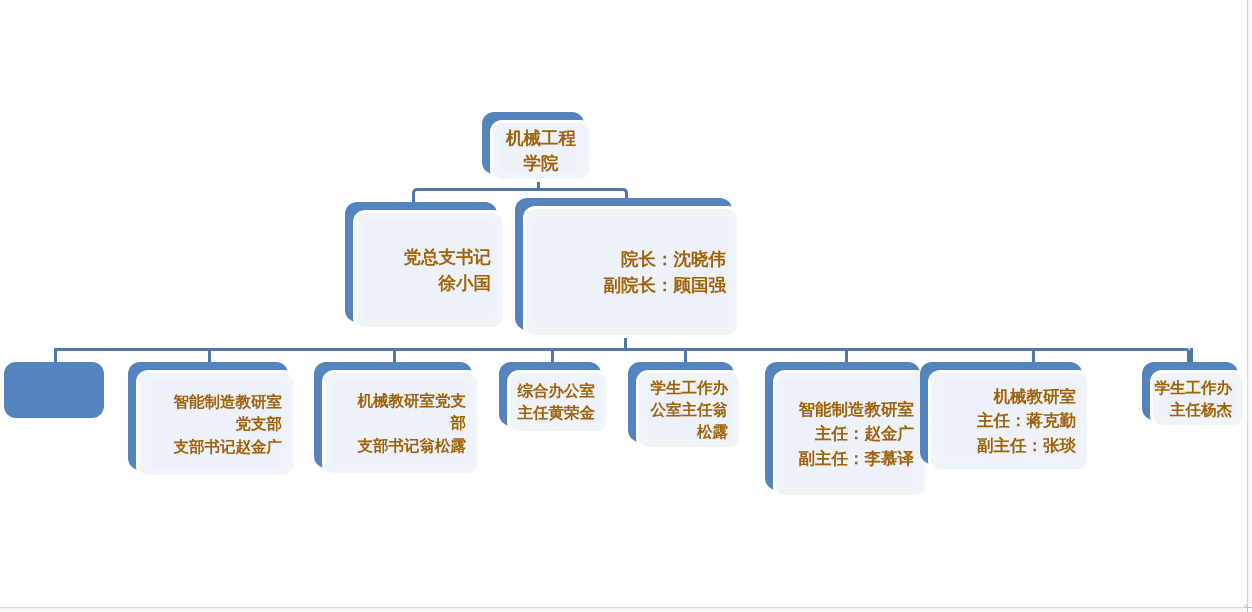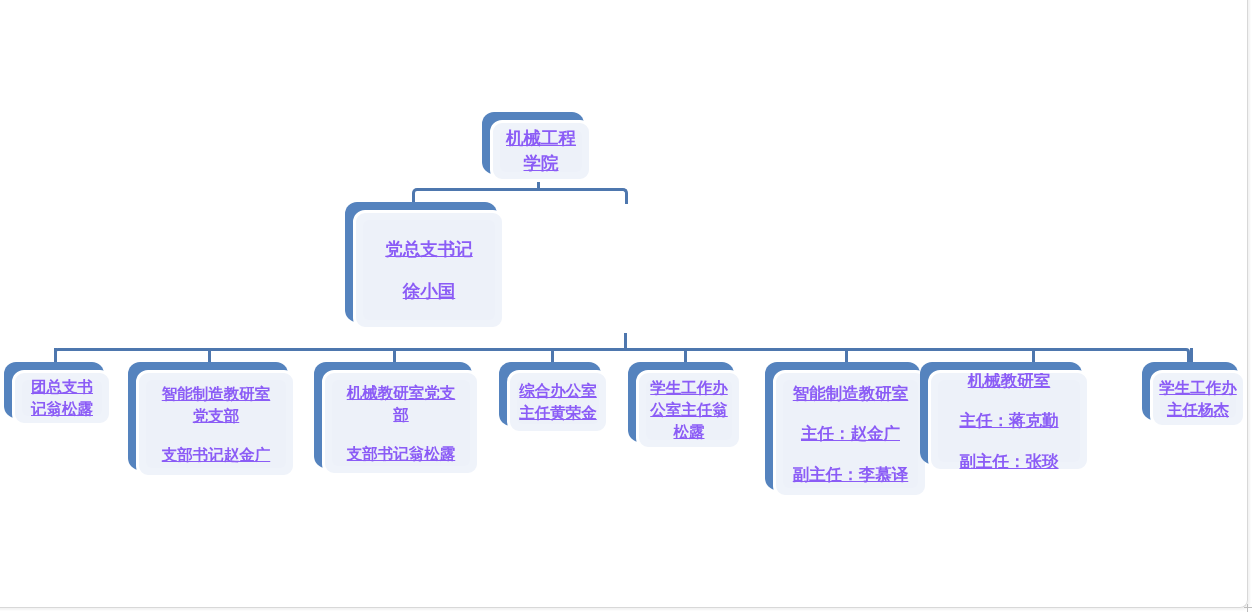--- a/index.html
+++ b/index.html
@@ -106,35 +106,34 @@
   .node .inner {
     position: absolute;
     left: 7px;
     right: 7px;
     top: 7px;
     bottom: 7px;
     background: #EDF1F9;
     border-radius: 6px;
     display: flex;
     flex-direction: column;
-    align-items: center;
+    align-items: flex-end;
     justify-content: center;
     text-align: center;
-    color: #8b5cf6;
+    color: #a16207;
     box-sizing: border-box;
     padding: 2px 4px;
-    text-decoration: underline;
   }
   .node .line {
     display: block;
     line-height: 1.42;
     white-space: nowrap;
     font-weight: 700;
   }
-  .node.spaced .line.sep { margin-top: 17px; }
+  .node.spaced .line.sep { margin-top: 1px; }
 
   .fs15 { font-size: 15.5px; }
   .fs16 { font-size: 16.5px; }
   .fs17 { font-size: 17.5px; }
   .wrapok .line { white-space: normal; }
 </style>
 </head>
 <body>
 
 <div id="canvas">
@@ -170,29 +169,32 @@
   <div class="node spaced" style="left:345px; top:202px; width:160px; height:128px;padding-left:16px;">
     <div class="plate"></div>
     <div class="card">
       <div class="inner">
         <span class="line fs17">党总支书记</span>
         <span class="line fs17 sep">徐小国</span>
       </div>
     </div>
   </div>
 
+  <div class="node spaced" style="left:515px; top:198px; width:225px; height:140px;">
+    <div class="plate"></div>
+    <div class="card">
+      <div class="inner">
+        <span class="line fs17">院长：沈晓伟</span>
+        <span class="line fs17 sep">副院长：顾国强</span>
+      </div>
+    </div>
+  </div>
 
   <div class="node" style="left:4px; top:362px; width:108px; height:64px;">
     <div class="plate"></div>
-    <div class="card">
-      <div class="inner">
-        <span class="line fs15">团总支书</span>
-        <span class="line fs15">记翁松露</span>
-      </div>
-    </div>
   </div>
 
   <div class="node spaced" style="left:128px; top:362px; width:168px; height:116px;">
     <div class="plate"></div>
     <div class="card">
       <div class="inner">
         <span class="line fs15">智能制造教研室</span>
         <span class="line fs15">党支部</span>
         <span class="line fs15 sep">支部书记赵金广</span>
       </div>

